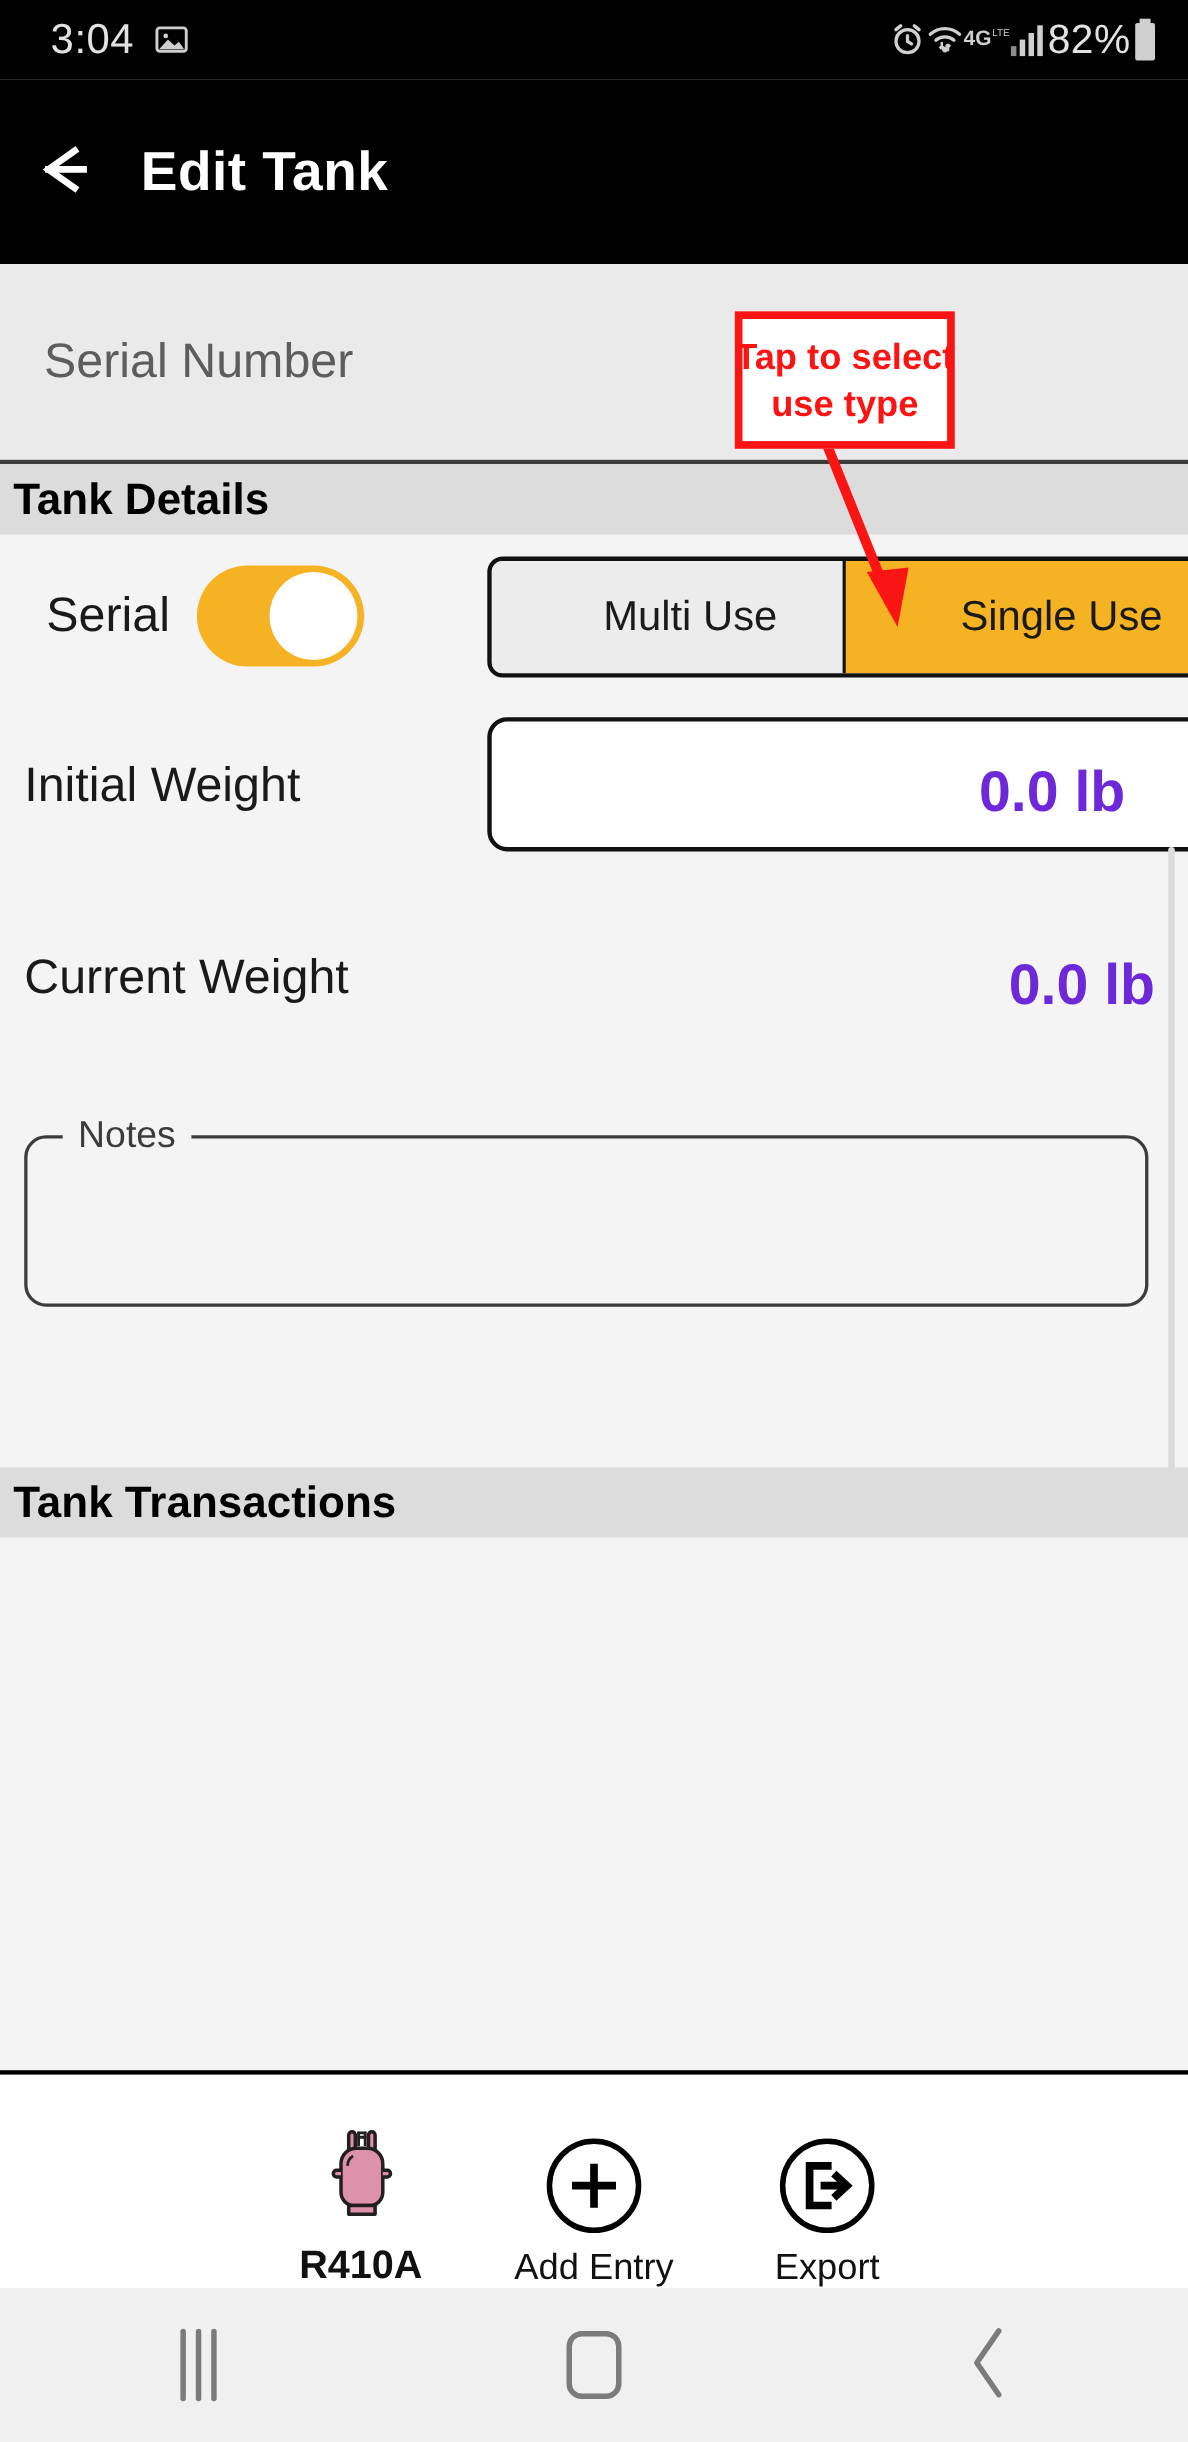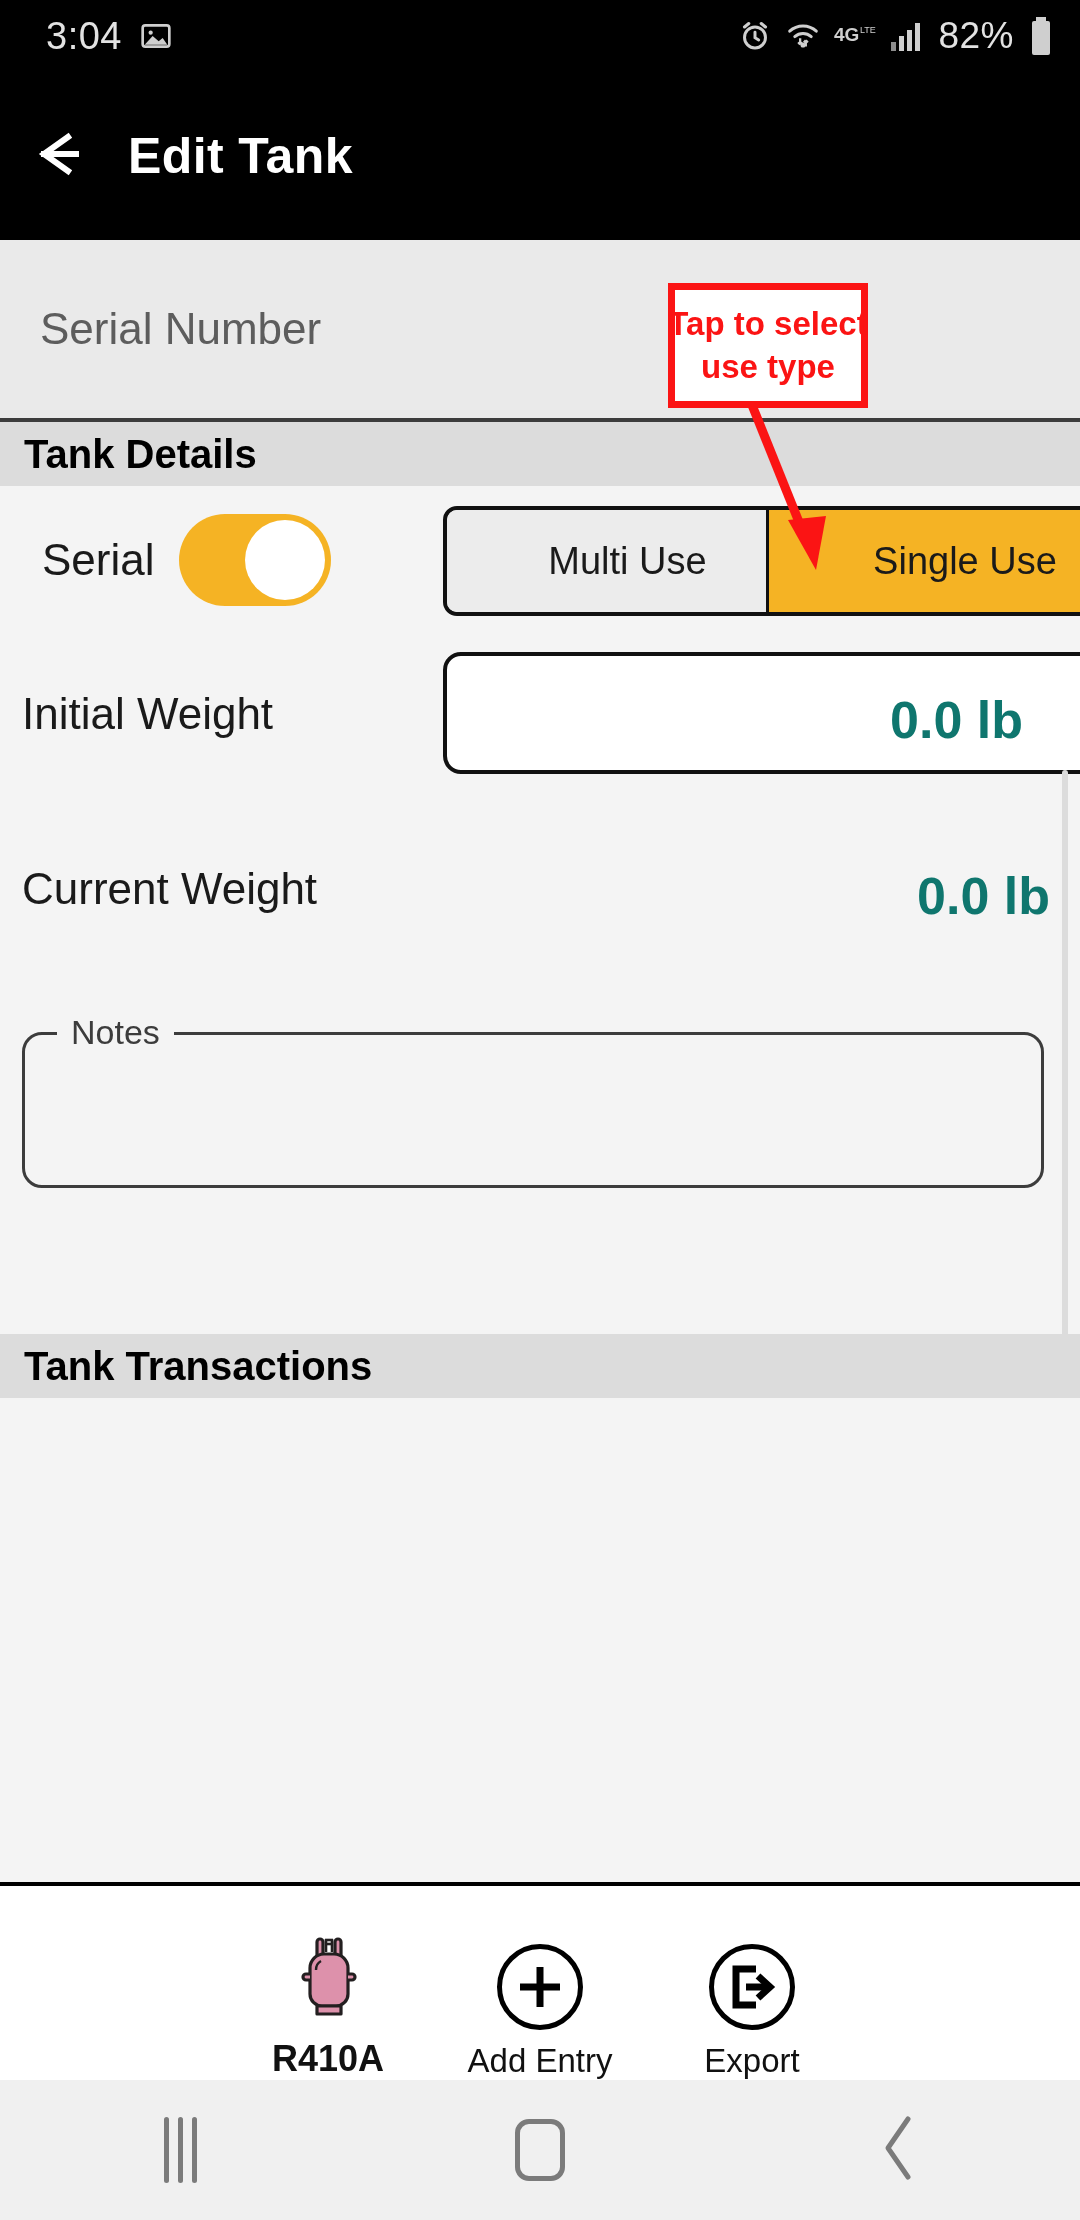--- a/index.html
+++ b/index.html
@@ -13,21 +13,21 @@
 
   
   .statusbar{
     position:absolute; left:0; top:0; width:1080px; height:72px;
     background:#000; color:#cfcfcf;
     display:flex; align-items:center; justify-content:space-between;
     padding:0 26px 0 46px;
   }
   .sb-left{ display:flex; align-items:center; gap:18px; }
   .sb-clock{ font-size:38px; letter-spacing:.5px; color:#e2e2e2; }
-  .sb-right{ display:flex; align-items:center; gap:14px; }
+  .sb-right{ display:flex; align-items:center; }
   .sb-batt-text{ font-size:37px; color:#e2e2e2; letter-spacing:.5px; }
   .ico{ display:block; }
 
   
   .appbar{
     position:absolute; left:0; top:72px; width:1080px; height:168px;
     background:#000000; display:flex; align-items:center;
   }
   .back-btn{ width:120px; display:flex; align-items:center; justify-content:center; }
   .appbar-title{
@@ -43,21 +43,21 @@
 
   .serial-row{
     height:182px; background:#eaeaea;
     display:flex; align-items:center; padding-left:40px;
     border-bottom:4px solid #3c3c3c;
   }
   .serial-placeholder{ font-size:44px; color:#5d5d5d; }
 
   .section-header{
     height:64px; background:#dcdcdc;
-    display:flex; align-items:center; padding-left:24px;
+    display:flex; align-items:center; padding-left:12px;
   }
   .section-header span{ font-size:40px; font-weight:bold; color:#000; }
 
   .row{ display:flex; align-items:center; }
 
   
   .row-active{ height:148px; padding-left:42px; position:relative; }
   .label{ font-size:44px; color:#1a1a1a; }
   .toggle{
     width:152px; height:92px; border-radius:46px; background:#f5b324;
@@ -79,21 +79,21 @@
   .seg-single{ flex:1; background:#f5b324; }
 
   
   .row-initial{ height:160px; padding-left:22px; position:relative; }
   .weight-box{
     position:absolute; left:443px; top:18px; width:680px; height:122px;
     background:#fff; border:4px solid #111; border-radius:18px;
     display:flex; align-items:center; justify-content:flex-end;
     padding-right:96px;
   }
-  .weight-val{ font-size:52px; font-weight:bold; color:#0f766e;margin-top:13px; }
+  .weight-val{ font-size:52px; font-weight:bold; color:#6d28d9;margin-top:13px; }
 
   
   .row-current{ height:190px; padding-left:22px; padding-right:30px; justify-content:space-between; }
 
   
   .notes-wrap{ padding:48px 36px 0 22px; }
   .notes-field{
     position:relative; height:156px;
     border:3px solid #3c3c3c; border-radius:20px; background:transparent;
   }

